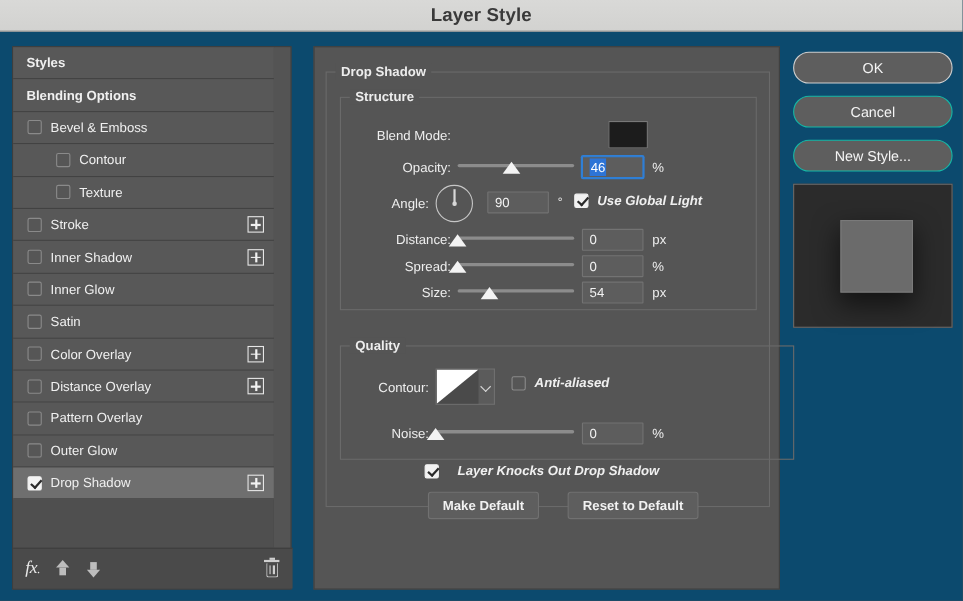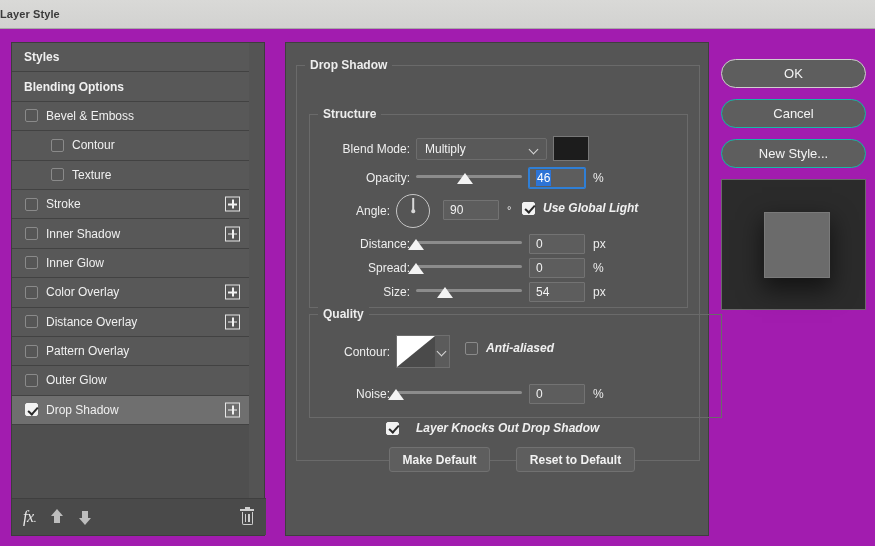--- a/index.html
+++ b/index.html
@@ -20,31 +20,31 @@
   
   .titlebar {
     position: absolute; left: 0; top: 0;
     width: 875px; height: 29px;
     background: linear-gradient(#d9d9d7, #d2d2d0);
     border-bottom: 1px solid #a8a8a6;
   }
   .titlebar .title {
     position: absolute; left: 0; top: 0;
     width: 875px; line-height: 28px;
-    text-align: left;
-    font-size: 11px; font-weight: bold;
+    text-align: center;
+    font-size: 17px; font-weight: bold;
     color: #3a3a3a;
     letter-spacing: 0.1px;
   }
 
   
   .dialog {
     position: absolute; left: 0; top: 29px;
     width: 875px; height: 517px;
-    background: #a21caf;
+    background: #0c4a6e;
   }
 
   
   .sidebar {
     position: absolute; left: 11px; top: 13px;
     width: 254px; height: 494px;
     background: #4a4a4a;
     border: 1px solid #3d3d3d;
   }
   .styles-list {
@@ -190,21 +190,21 @@
   .group > .legend {
     position: absolute; top: -8px; left: 8px;
     background: #555555;
     padding: 0 5px;
     font-size: 12px;
     font-weight: bold;
     color: #ededed;
     white-space: nowrap;
   }
   #grp-drop-shadow { left: 10px; top: 22px; width: 404px; height: 396px; border-color: #6a6a6a; }
-  #grp-structure   { left: 12px; top: 22px; width: 379px; height: 194px; border-color: #6a6a6a; margin-top: 26px; }
+  #grp-structure   { left: 12px; top: 22px; width: 379px; height: 194px; border-color: #6a6a6a; }
   #grp-quality     { left: 12px; top: 248px; width: 413px; height: 104px; border-color: #6a6a6a; }
   .fieldlabel {
     position: absolute;
     text-align: right;
     font-size: 12px;
     color: #eeeeee;
     font-weight: 500;
     line-height: 22px;
   }
 
@@ -340,21 +340,21 @@
     height: 25px;
     background: #5e5e5e;
     border: 1px solid #717171;
     border-radius: 3px;
     display: flex; align-items: center; justify-content: center;
     font-size: 12px; color: #f2f2f2;
     font-weight: bold;
   }
 
   
-  .rightcol { position: absolute; left: 721px; top: 30px; width: 145px; }
+  .rightcol { position: absolute; left: 721px; top: 18px; width: 145px; }
   .bigbtn {
     width: 145px; height: 29px;
     background: #5e5e5e;
     border: 1px solid #14b8a6;
     border-radius: 15px;
     display: flex; align-items: center; justify-content: center;
     font-size: 13px; color: #f4f4f4;
     font-weight: 500;
     margin-bottom: 11px;
   }
@@ -432,20 +432,26 @@
           <div class="label">Inner Shadow</div>
           <div class="plus">
             <i></i>
           </div>
         </div>
         <div class="style-row plain">
           <div class="cb-slot">
             <div class="cbox dim"></div>
           </div>
           <div class="label">Inner Glow</div>
+        </div>
+        <div class="style-row plain">
+          <div class="cb-slot">
+            <div class="cbox dim"></div>
+          </div>
+          <div class="label">Satin</div>
         </div>
         <div class="style-row plain">
           <div class="cb-slot">
             <div class="cbox dim"></div>
           </div>
           <div class="label">Color Overlay</div>
           <div class="plus">
             <i></i>
           </div>
         </div>
@@ -496,24 +502,20 @@
 
   <div class="main-panel">
 
     <div class="group" id="grp-drop-shadow">
       <div class="legend">Drop Shadow</div>
 
       <div class="group" id="grp-structure">
         <div class="legend">Structure</div>
 
         <div class="fieldlabel" style="left:8px; top:23px; width:92px;">Blend Mode:</div>
-        <div class="select" style="left:106px; top:23px; width:131px;">
-          <span>Multiply</span>
-          <span class="chev"></span>
-        </div>
         <div class="swatch" id="shadow-swatch" style="left: 243px; top: 21px; background: rgb(28, 28, 28);"></div>
 
         <div class="fieldlabel" style="left:8px; top:52px; width:92px;">Opacity:</div>
         <div class="slider" id="opacity-slider" style="left:106px; top:52px; width:106px;">
           <div class="track"></div>
             <div class="knob" style="left: 48.76px;"></div>
         </div>
         <div class="numfield focused" style="left:219px; top:53px;"><span class="sel">46</span></div>
         <div class="unit" style="left:283px; top:53px;">%</div>
 

